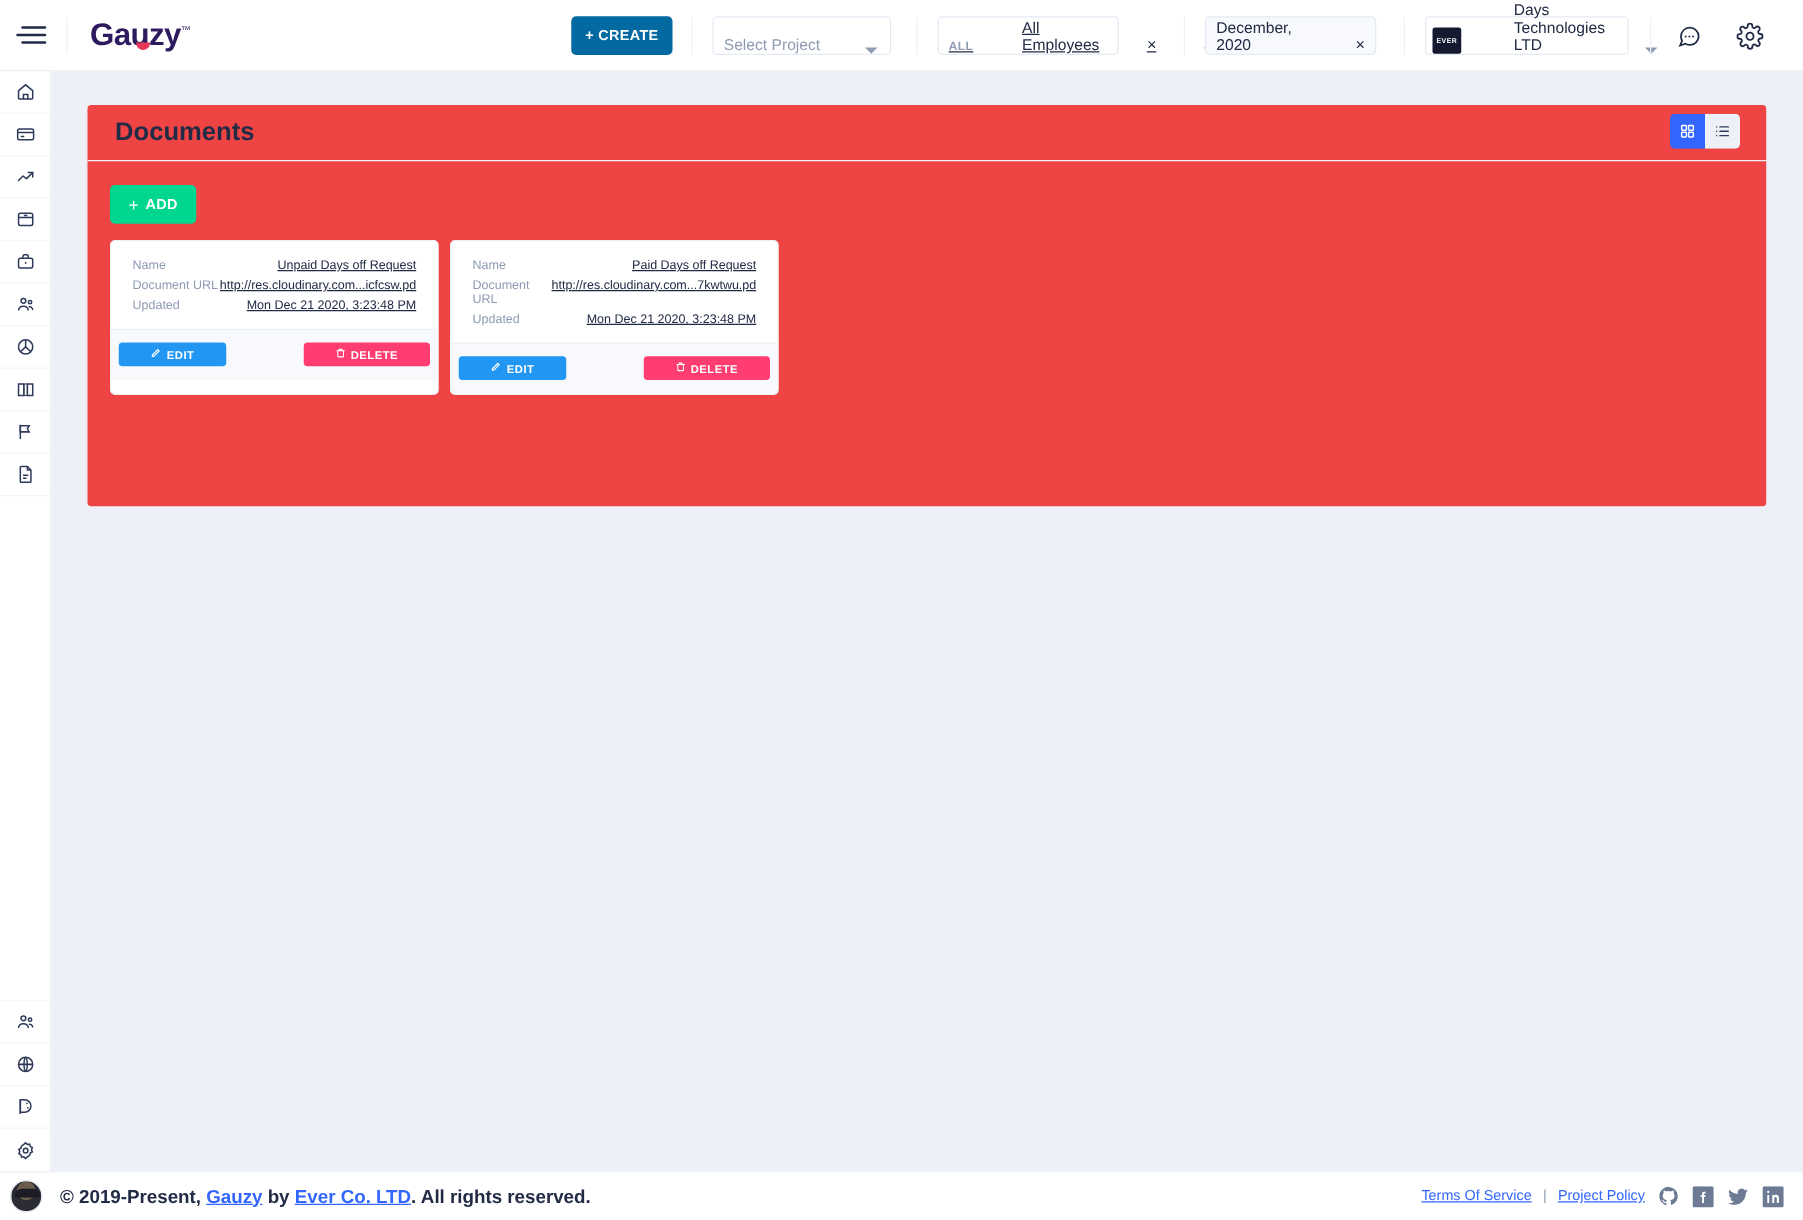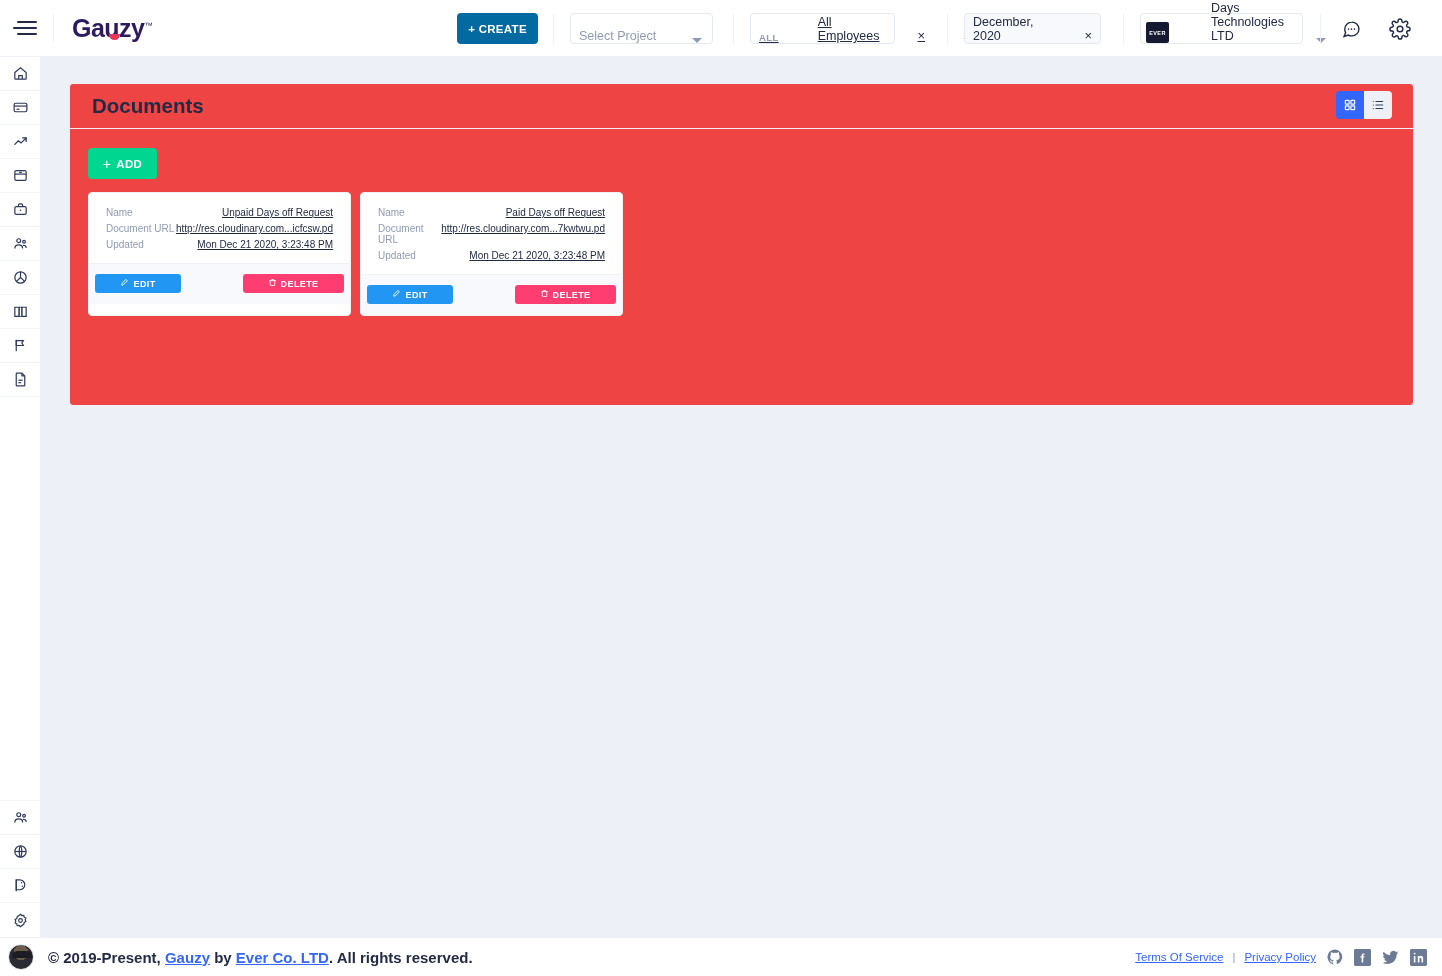--- a/index.html
+++ b/index.html
@@ -508,21 +508,21 @@
   </div>
 </div>
 
 <div class="footer">
   <div class="avatar"></div>
   <div class="copy"><span>© 2019-Present, </span><a href="#">Gauzy</a><span> by </span><a href="#">Ever Co. LTD</a><span>. All rights reserved.</span></div>
 
   <div class="foot-right">
     <a href="#">Terms Of Service</a>
     <span class="pipe">|</span>
-    <a href="#">Privacy Policy</a>
+    <a href="#">Project Policy</a>
 
     <span class="soc">
       <svg width="18" height="18" viewBox="0 0 24 24" fill="#6c7a94">
         <path d="M12 2a10 10 0 0 0-3.2 19.5c.5.1.7-.2.7-.5v-1.8c-2.8.6-3.4-1.3-3.4-1.3-.5-1.2-1.1-1.5-1.1-1.5-.9-.6.1-.6.1-.6 1 .1 1.5 1 1.5 1 .9 1.5 2.4 1.1 3 .8.1-.7.4-1.1.6-1.4-2.2-.3-4.6-1.1-4.6-5 0-1.1.4-2 1-2.7-.1-.3-.4-1.3.1-2.7 0 0 .8-.3 2.7 1a9.4 9.4 0 0 1 5 0c1.9-1.3 2.7-1 2.7-1 .5 1.4.2 2.4.1 2.7.6.7 1 1.6 1 2.7 0 3.9-2.4 4.7-4.6 5 .4.3.7.9.7 1.9v2.8c0 .3.2.6.7.5A10 10 0 0 0 12 2z"></path>
       </svg>
     </span>
     <span class="soc">
       <svg width="17" height="17" viewBox="0 0 24 24">
           <rect width="24" height="24" rx="2" fill="#6c7a94"></rect>
           <path d="M14.8 8.2h-1.3c-.3 0-.5.2-.5.6v1.3h1.8l-.3 2h-1.5V19h-2.2v-6.9H9.2v-2h1.6V8.8c0-1.6.9-2.6 2.6-2.6h1.4z" fill="#fff"></path>

